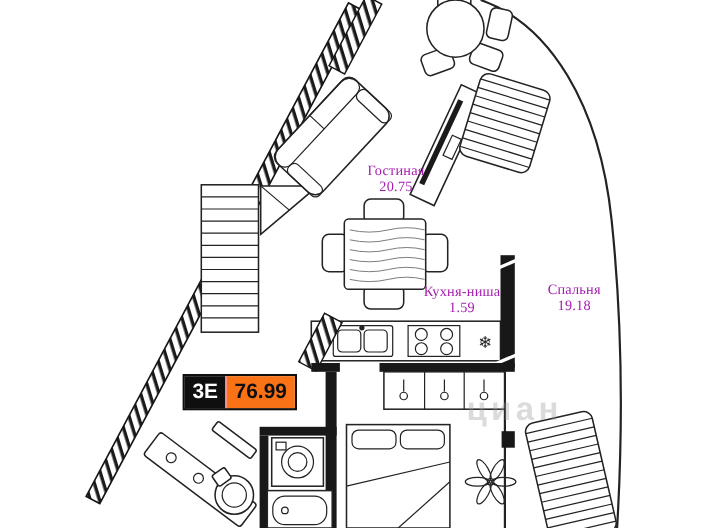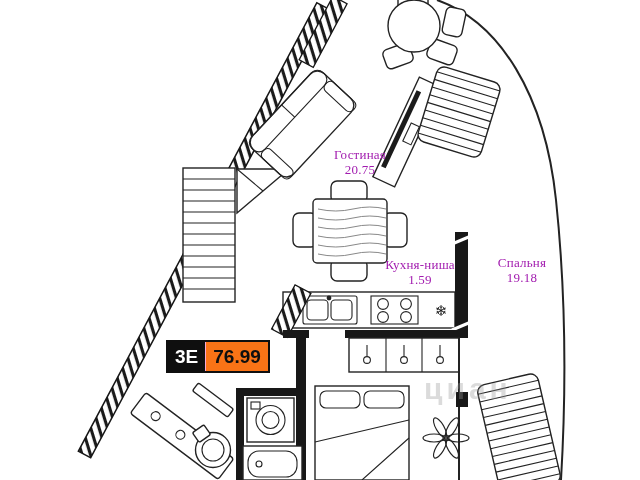--- a/index.html
+++ b/index.html
@@ -14,21 +14,21 @@
   .wall{fill:#181818;stroke:none;}
   .wln {fill:none;stroke:#232323;stroke-width:2;}
   .wgap{fill:#ffffff;stroke:none;}
 
   .room-label{position:absolute;transform:translateX(-50%);text-align:center;
               font:13px/1.15 "Liberation Serif",serif;color:#a21caf;letter-spacing:.2px;z-index:3;}
   .badge{position:absolute;left:166px;top:340px;display:flex;border:2px solid #0f0f0f;
          font-family:Liberation Sans, sans-serif;font-weight:bold;font-size:19px;line-height:1;z-index:3;}
   .badge-type{background:#0f0f0f;color:#fff;padding:5px 7px;}
   .badge-area{background:#f97316;color:#0f0f0f;padding:5px 7px;border-left:1px solid #f9a8d4;}
-  .watermark{position:absolute;left:424px;top:372px;font:bold 30px "Liberation Sans",sans-serif;
+  .watermark{position:absolute;left:424px;top:356px;font:bold 30px "Liberation Sans",sans-serif;
              color:#9a9a9a;opacity:.35;letter-spacing:4px;z-index:2;}
 </style>
 </head>
 <body>
 
 <div class="stage">
 
   <svg width="640" height="480" viewBox="0 0 640 480">
     <defs>
       <pattern id="hatch" patternUnits="userSpaceOnUse" width="8" height="8" patternTransform="rotate(45)">

